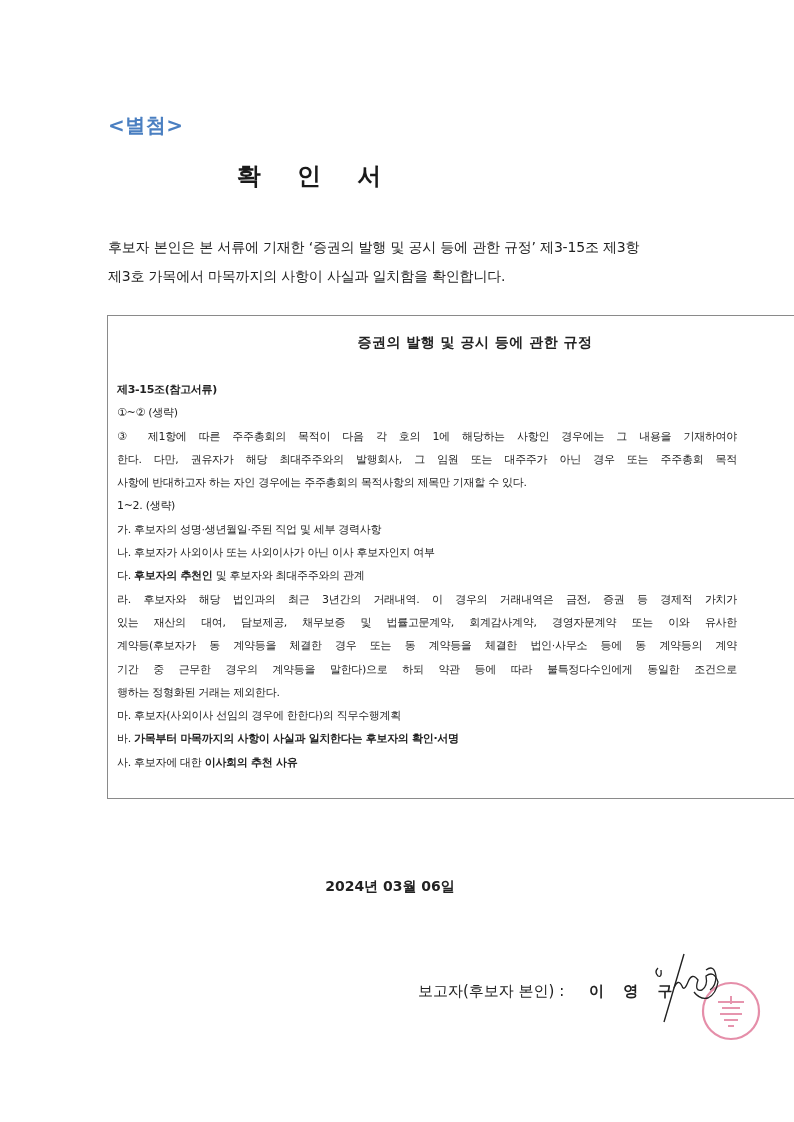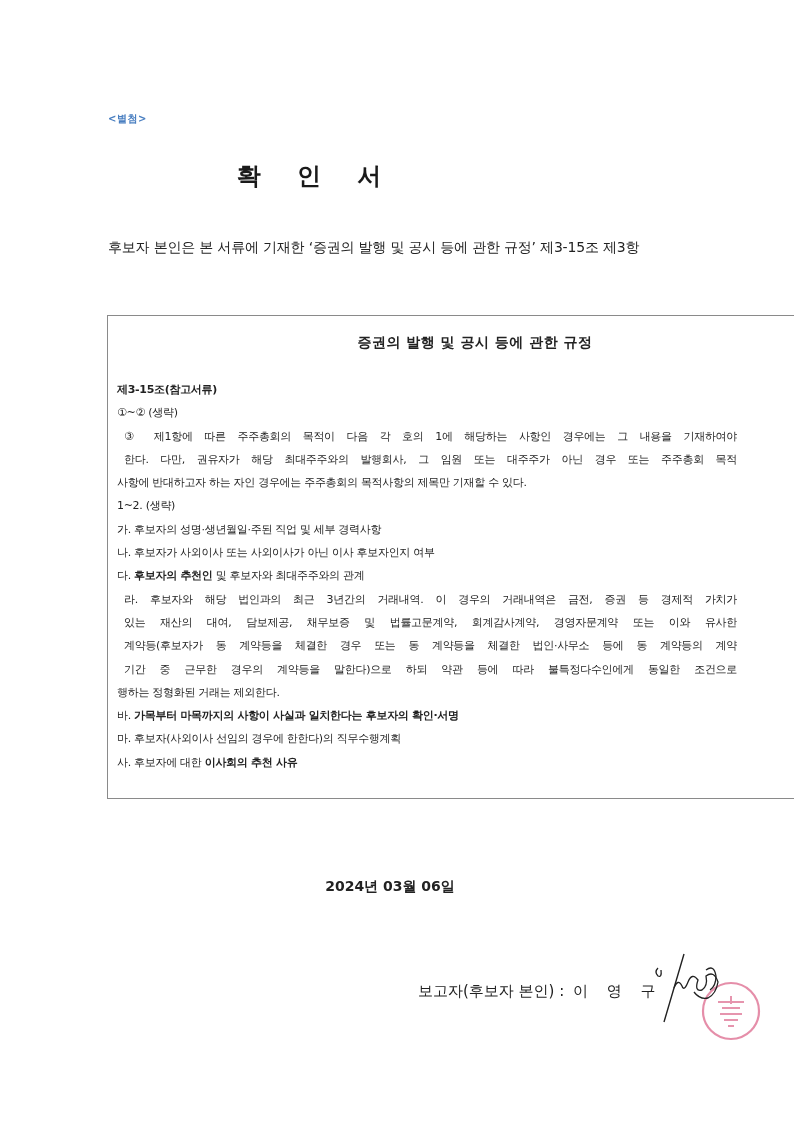--- a/index.html
+++ b/index.html
@@ -1,42 +1,43 @@
 <!DOCTYPE html>
 <html><head>
 <meta charset="utf-8">
 <style>
   html, body { margin: 0; padding: 0; background: #ffffff; }
   body { width: 794px; height: 1122px; position: relative; overflow: hidden;
          font-family: "DejaVu Sans", "Liberation Sans", sans-serif; color: #222; }
-  .attach-tag { position: absolute; left: 108px; top: 112px; font-size: 10px; font-weight: bold; color: #4a7fc1; letter-spacing: 0.5px; }
+  .attach-tag { position: absolute; left: 108px; top: 112px; font-size: 20px; font-weight: bold; color: #4a7fc1; letter-spacing: 0.5px; }
   .doc-title { position: absolute; left: 0; width: 632px; top: 160px; text-align: center; font-size: 24px; font-weight: bold; letter-spacing: 14px; color: #1a1a1a; }
   .intro { position: absolute; left: 108px; top: 233px; width: 640px; font-size: 14px; line-height: 29px; color: #222; letter-spacing: -0.2px; }
   .reg-box { position: absolute; left: 107px; top: 315px; width: 736px; height: 484px; border: 1px solid #8a8a8a; box-sizing: border-box; }
   .reg-title { position: absolute; left: 0; width: 100%; top: 18px; text-align: center; font-size: 14px; font-weight: bold; color: #222; letter-spacing: 0.5px; }
   .reg-body { position: absolute; left: 9px; top: 62px; width: 620px; font-size: 11px; line-height: 23.3px; color: #222; letter-spacing: -0.3px; }
   .reg-body .line { white-space: nowrap; }
-  .reg-body .justify { text-align: justify; text-align-last: justify; white-space: normal; margin-left: 7px; }
+  .reg-body .justify { text-align: justify; text-align-last: justify; white-space: normal; }
   .b { font-weight: bold; }
   .u { text-decoration: underline; text-underline-offset: 3px; }
   .date { position: absolute; left: 0; width: 780px; top: 878px; text-align: center; font-size: 14px; font-weight: bold; color: #222; }
   .signer { position: absolute; left: 418px; top: 982px; font-size: 15px; color: #222; }
-  .signer .name { font-weight: normal; letter-spacing: 7px; margin-left: 4px; }
+  .signer .name { font-weight: bold; letter-spacing: 7px; margin-left: 20px; }
   .seal { position: absolute; left: 700px; top: 980px; width: 62px; height: 62px; }
   .signature { position: absolute; left: 650px; top: 950px; width: 100px; height: 75px; }
 </style>
 </head>
 <body>
 
 <div class="attach-tag">&lt;별첨&gt;</div>
 
 <div class="doc-title">확 인 서</div>
 
 <div class="intro">
   <div style="white-space:nowrap;">후보자 본인은 본 서류에 기재한 ‘증권의 발행 및 공시 등에 관한 규정’ 제3-15조 제3항</div>
+  <div style="white-space:nowrap;">제3호 가목에서 마목까지의 사항이 사실과 일치함을 확인합니다.</div>
 </div>
 
 <div class="reg-box">
   <div class="reg-title">증권의 발행 및 공시 등에 관한 규정</div>
   <div class="reg-body">
     <div class="line b">제3-15조(참고서류)</div>
     <div class="line">①~② (생략)</div>
     <div class="line justify">③ 제1항에 따른 주주총회의 목적이 다음 각 호의 1에 해당하는 사항인 경우에는 그 내용을 기재하여야</div>
     <div class="line justify">한다. 다만, 권유자가 해당 최대주주와의 발행회사, 그 임원 또는 대주주가 아닌 경우 또는 주주총회 목적</div>
     <div class="line">사항에 반대하고자 하는 자인 경우에는 주주총회의 목적사항의 제목만 기재할 수 있다.</div>
@@ -44,24 +45,24 @@
     <div class="line">가. 후보자의 성명·생년월일·주된 직업 및 세부 경력사항</div>
     <div class="line">나. 후보자가 사외이사 또는 사외이사가 아닌 이사 후보자인지 여부</div>
     <div class="line">
       <span>다. </span><span class="b">후보자의 추천인</span><span> 및 후보자와 최대주주와의 관계</span>
     </div>
     <div class="line justify">라. 후보자와 해당 법인과의 최근 3년간의 거래내역. 이 경우의 거래내역은 금전, 증권 등 경제적 가치가</div>
     <div class="line justify">있는 재산의 대여, 담보제공, 채무보증 및 법률고문계약, 회계감사계약, 경영자문계약 또는 이와 유사한</div>
     <div class="line justify">계약등(후보자가 동 계약등을 체결한 경우 또는 동 계약등을 체결한 법인·사무소 등에 동 계약등의 계약</div>
     <div class="line justify">기간 중 근무한 경우의 계약등을 말한다)으로 하되 약관 등에 따라 불특정다수인에게 동일한 조건으로</div>
     <div class="line">행하는 정형화된 거래는 제외한다.</div>
+    <div class="line">마. 후보자(사외이사 선임의 경우에 한한다)의 직무수행계획</div>
     <div class="line">
       <span>바. </span><span class="b">가목부터 마목까지의 사항이 사실과 일치한다는 후보자의 확인·서명</span>
     </div>
-    <div class="line">마. 후보자(사외이사 선임의 경우에 한한다)의 직무수행계획</div>
     <div class="line">
       <span>사. 후보자에 대한 </span><span class="b">이사회의 추천 사유</span>
     </div>
   </div>
 </div>
 
 <div class="date">2024년 03월 06일</div>
 
 <div class="signer">
   <span>보고자(후보자 본인) : </span><span class="name">이 영 구</span>

